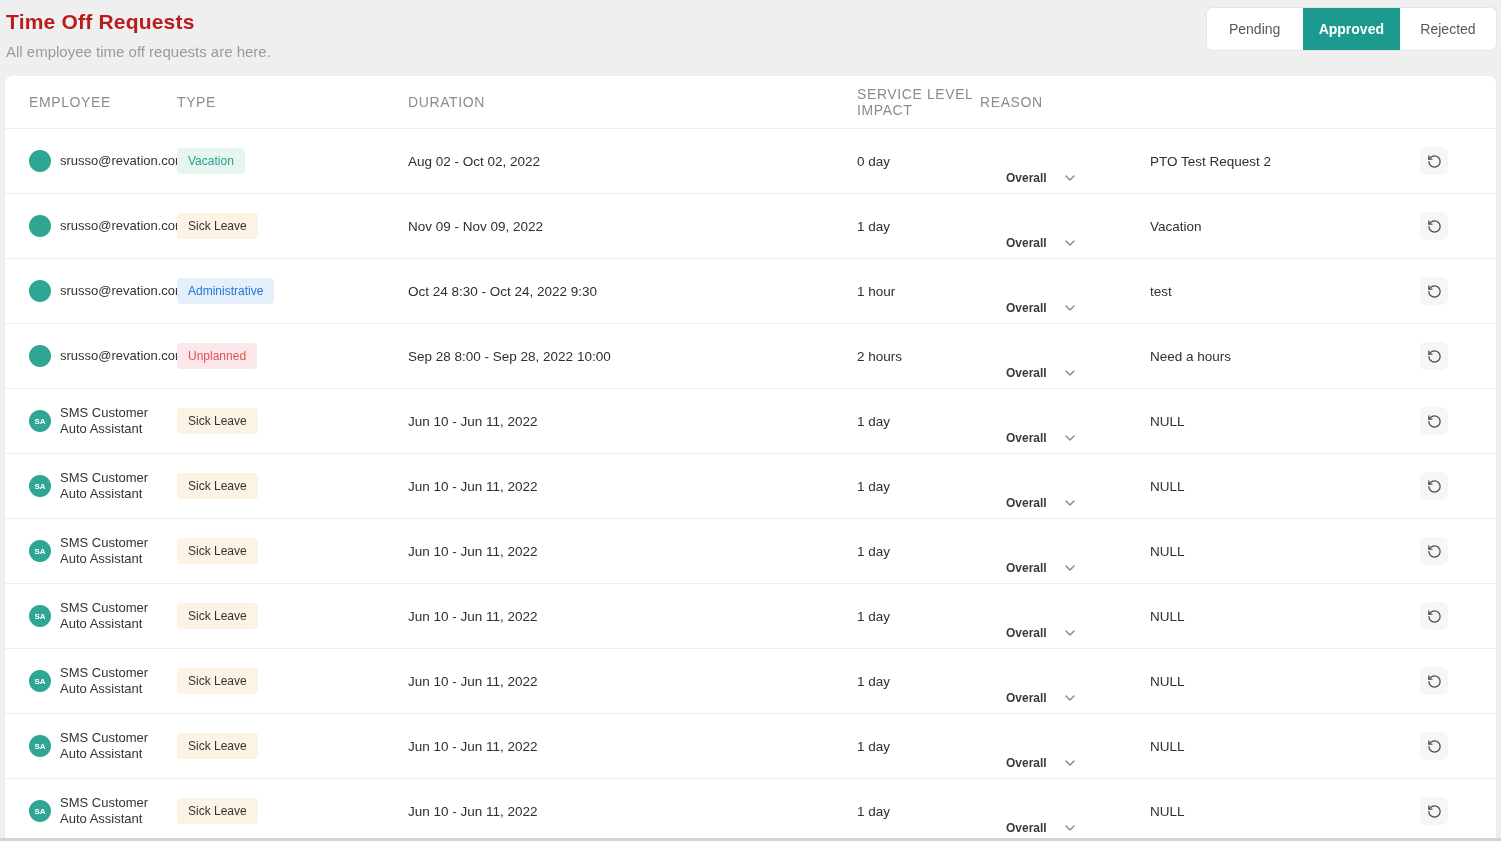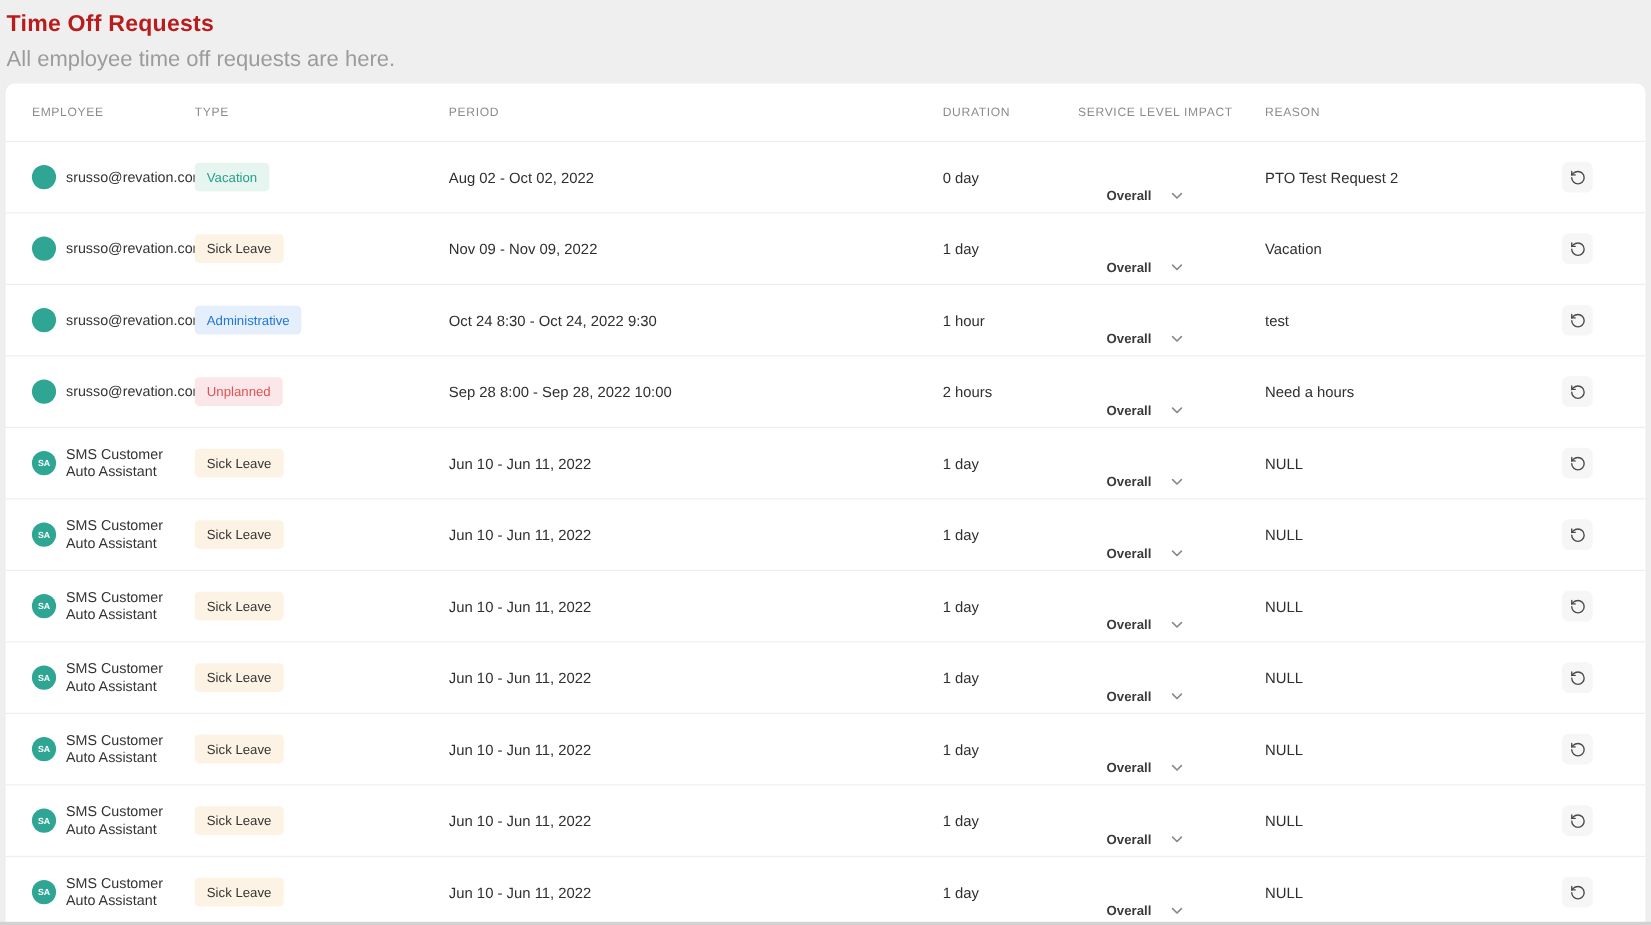--- a/index.html
+++ b/index.html
@@ -6,21 +6,21 @@
   html,body { margin:0; padding:0; }
   body {
     width:1501px; height:841px;
     background:#efefef;
     font-family:"Liberation Sans", sans-serif;
     overflow:hidden;
     position:relative;
   }
   .page-header { position:relative; padding:8px 5px 0 6px; height:68px; }
   .page-title { margin:2px 0 0 0; font-size:21px; font-weight:700; color:#b91c1c; letter-spacing:.2px; }
-  .page-subtitle { margin:9px 0 0 0; font-size:20px; color:#9b9b9b; }
+  .page-subtitle { margin:9px 0 0 0; font-size:15px; color:#9b9b9b; }
 
   .tab-group {
     position:absolute; top:8px; right:5px;
     display:flex; background:#ffffff; border-radius:6px; overflow:hidden;
     height:42px; box-shadow:0 0 0 1px rgba(0,0,0,0.04);
   }
   .tab {
     min-width:96px; padding:0 16px; border:none; background:#ffffff;
     font-family:inherit; font-size:14px; color:#585858; cursor:pointer;
   }
@@ -31,21 +31,21 @@
     background:#ffffff; border-radius:8px 8px 0 0; overflow:hidden;
     box-shadow:0 1px 2px rgba(0,0,0,0.03);
   }
   .thead, .row {
     display:grid;
     grid-template-columns:172px 231px 449px 123px 170px 1fr 86px;
     align-items:center;
   }
   .thead { height:52px; }
   .th {
-    font-size:11px; color:#8c8c8c; letter-spacing:.6px; font-weight:400;
+    font-size:14px; color:#8c8c8c; letter-spacing:.6px; font-weight:400;
   }
   .th.first { padding-left:24px; }
 
   .row { height:65px; border-top:1px solid #ededed; }
   .cell { font-size:13.5px; color:#2f2f2f; }
 
   .cell.employee { display:flex; align-items:center; gap:9px; padding-left:24px; font-size:13px; color:#333; }
   .avatar {
     width:22px; height:22px; border-radius:50%;
     color:#fff; font-size:8px; font-weight:700;
@@ -66,27 +66,31 @@
   }
 
   .bottom-bar { position:absolute; left:0; bottom:0; width:100%; height:3px; background:#d2d2d2; z-index:5; }
 </style>
 </head>
 <body>
 
 <div class="page-header">
   <h1 class="page-title">Time Off Requests</h1>
   <p class="page-subtitle">All employee time off requests are here.</p>
+  <div class="tab-group">
+      <button class="tab">Pending</button>
+      <button class="tab active" style="background: rgb(29, 154, 143);">Approved</button>
+      <button class="tab">Rejected</button>
+    </div>
 </div>
 
 <div class="card">
   <div class="thead">
     <div class="th first">EMPLOYEE</div>
     <div class="th">TYPE</div>
-    <div class="th">PERIOD</div>
     <div class="th">DURATION</div>
     <div class="th">SERVICE LEVEL IMPACT</div>
     <div class="th">REASON</div>
     <div class="th"></div>
   </div>
   <div id="tbody">
   <div class="row">
     <div class="cell employee">
       <span class="avatar" style="background: rgb(47, 165, 147);"></span>
       <span class="emp-name">srusso@revation.com</span>

